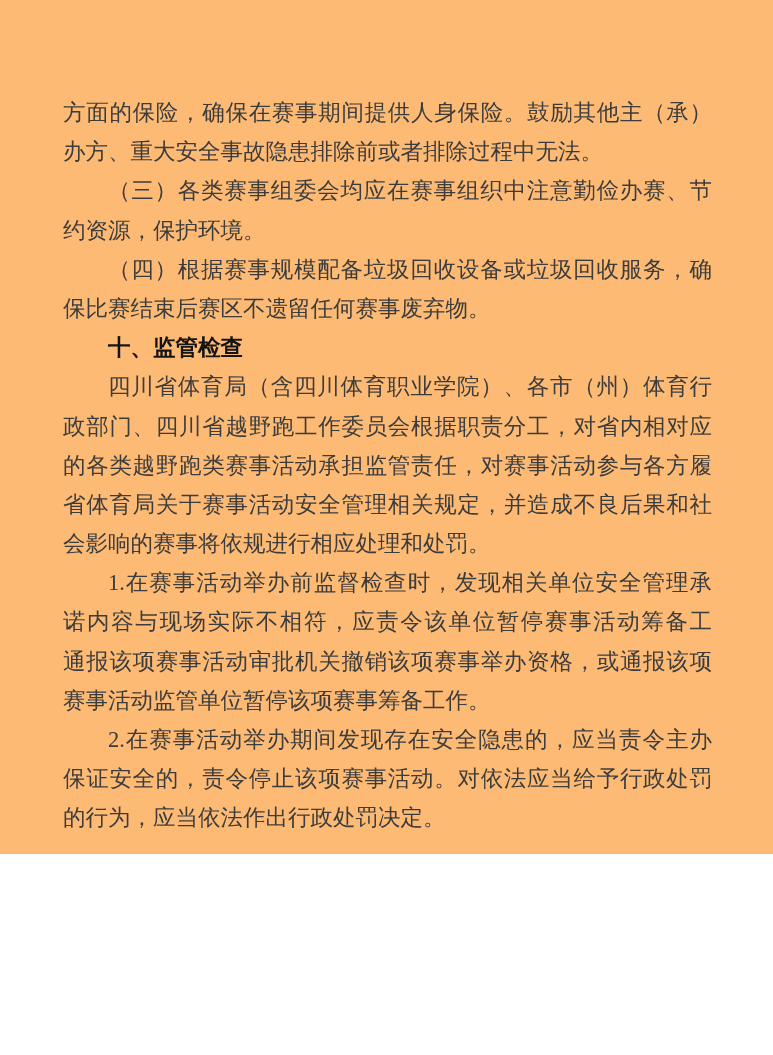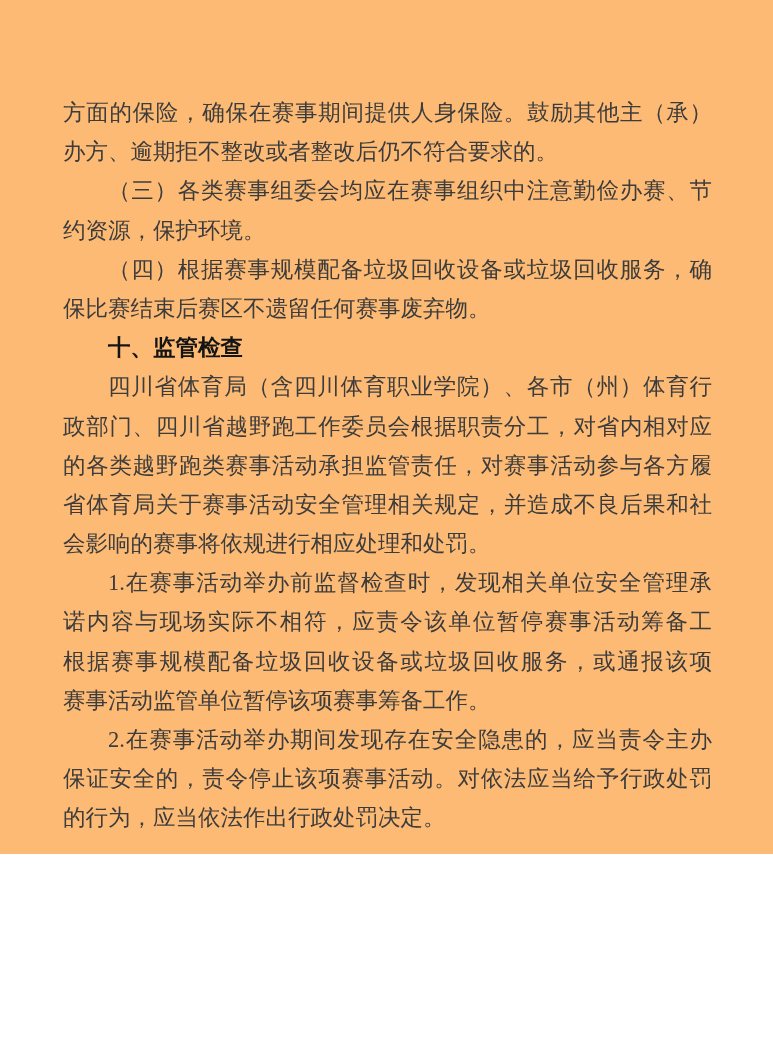--- a/index.html
+++ b/index.html
@@ -61,33 +61,33 @@
     font-size: 14px;
     color: #3a3a3a;
   }
 </style>
 </head>
 <body>
 
 <div class="page">
   <div class="text-block">
     <div class="line j">方面的保险，确保在赛事期间提供人身保险。鼓励其他主（承）</div>
-    <div class="line">办方、逾期拒不整改或者整改后仍不符合要求的。</div>
+    <div class="line">办方、重大安全事故隐患排除前或者排除过程中无法。</div>
     <div class="line j ind">（三）各类赛事组委会均应在赛事组织中注意勤俭办赛、节</div>
     <div class="line">约资源，保护环境。</div>
     <div class="line j ind">（四）根据赛事规模配备垃圾回收设备或垃圾回收服务，确</div>
     <div class="line">保比赛结束后赛区不遗留任何赛事废弃物。</div>
     <div class="line heading ind">十、监管检查</div>
     <div class="line j ind">四川省体育局（含四川体育职业学院）、各市（州）体育行</div>
     <div class="line j">政部门、四川省越野跑工作委员会根据职责分工，对省内相对应</div>
     <div class="line j">的各类越野跑类赛事活动承担监管责任，对赛事活动参与各方履</div>
     <div class="line j">省体育局关于赛事活动安全管理相关规定，并造成不良后果和社</div>
     <div class="line">会影响的赛事将依规进行相应处理和处罚。</div>
     <div class="line j ind">1.在赛事活动举办前监督检查时，发现相关单位安全管理承</div>
     <div class="line j">诺内容与现场实际不相符，应责令该单位暂停赛事活动筹备工</div>
-    <div class="line j">根据赛事规模配备垃圾回收设备或垃圾回收服务，或通报该项</div>
+    <div class="line j">通报该项赛事活动审批机关撤销该项赛事举办资格，或通报该项</div>
     <div class="line">赛事活动监管单位暂停该项赛事筹备工作。</div>
     <div class="line j ind">2.在赛事活动举办期间发现存在安全隐患的，应当责令主办</div>
     <div class="line j">保证安全的，责令停止该项赛事活动。对依法应当给予行政处罚</div>
     <div class="line">的行为，应当依法作出行政处罚决定。</div>
   </div>
   <div class="page-number">37</div>
 </div>
 
 </body></html>

